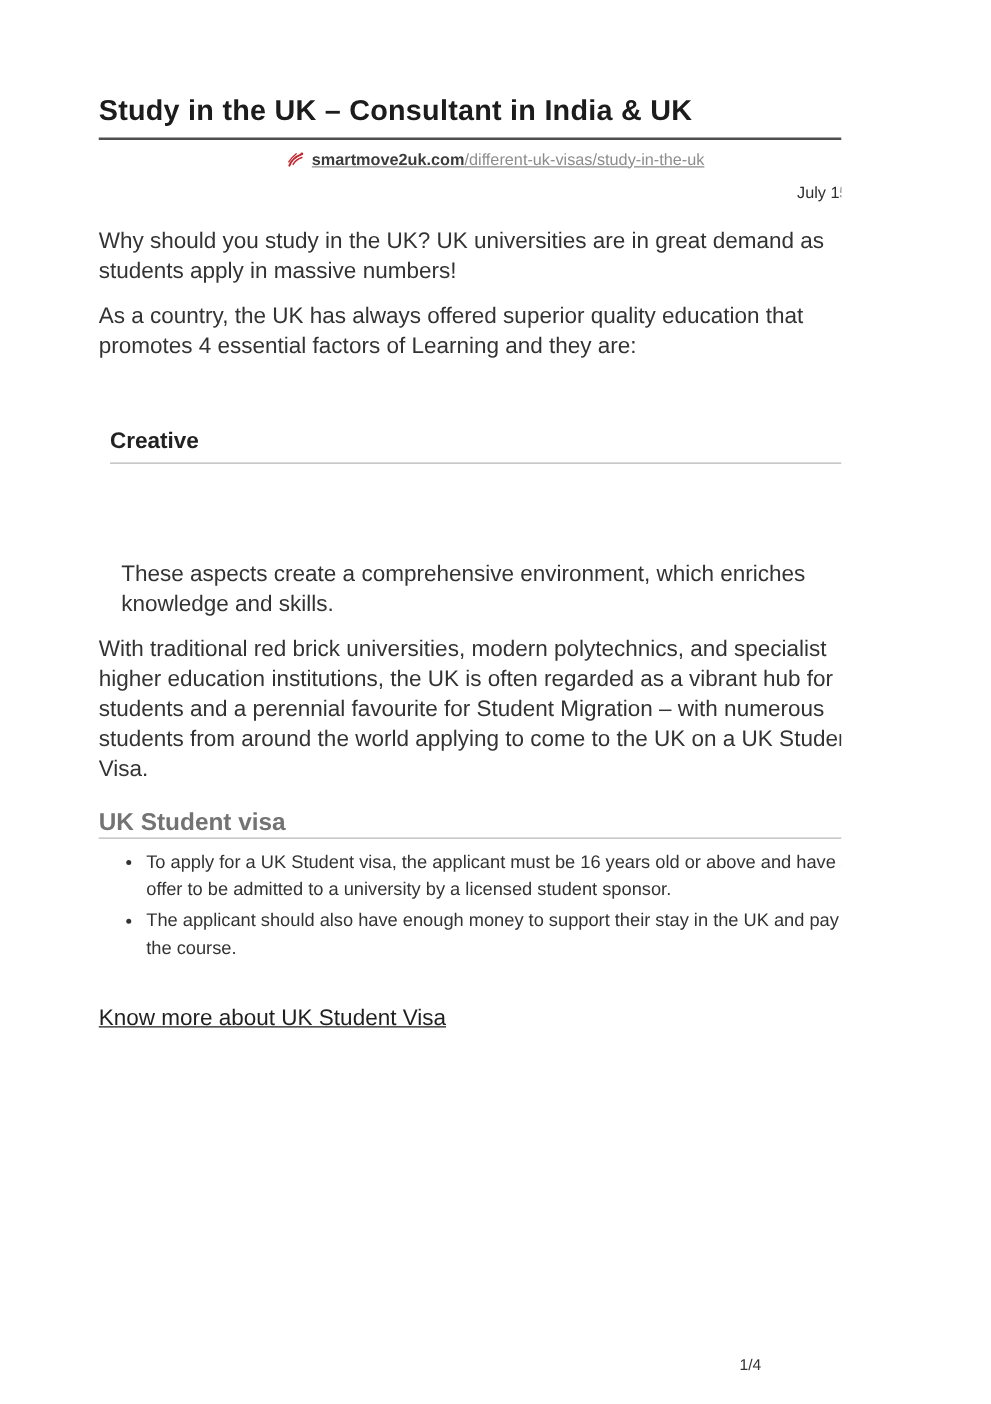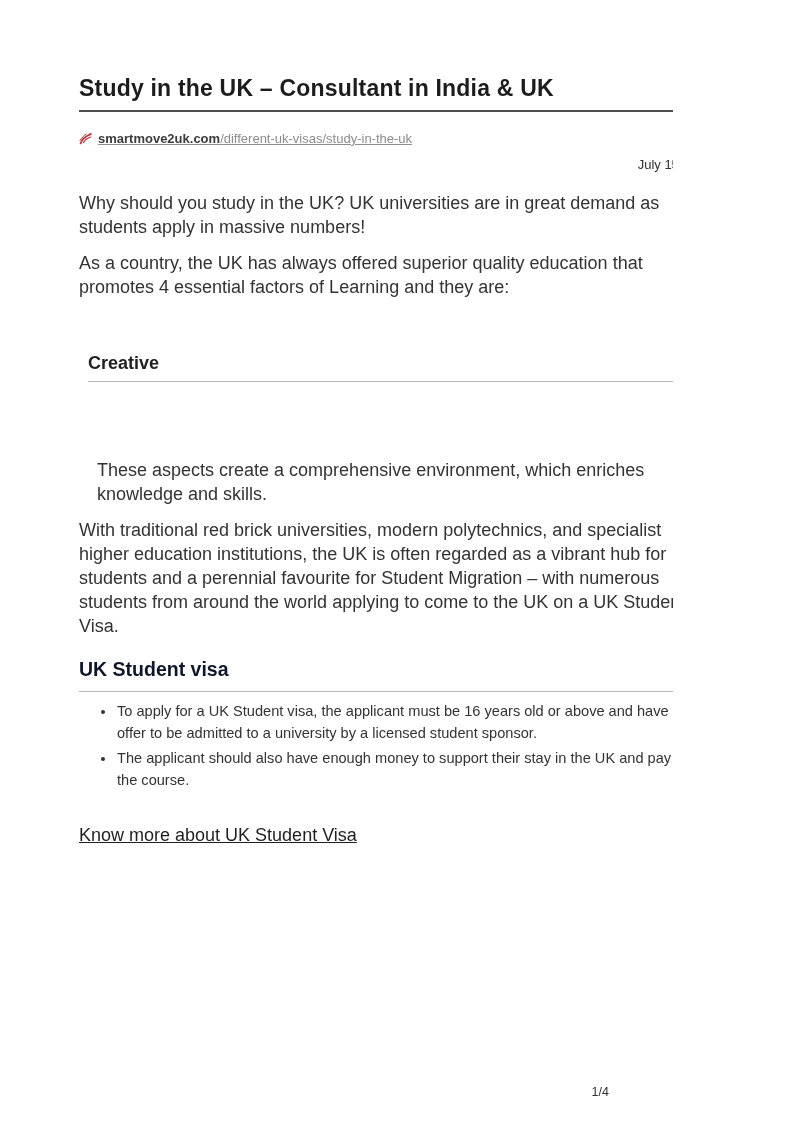--- a/index.html
+++ b/index.html
@@ -26,22 +26,23 @@
   }
   hr.title-rule {
     border: 0;
     border-top: 2px solid #4f4f4f;
     margin: 8px 0 0 0;
   }
   .source-row {
     display: flex;
     align-items: center;
     gap: 6px;
-    margin-top: 18px;
+    margin-top: 7px;
     height: 16px;
+    justify-content: center;
   }
   .favicon { width: 13px; height: 13px; flex: 0 0 auto; }
   a.source-link {
     font-size: 13px;
     color: #8c8c8c;
     text-decoration: underline;
     cursor: pointer;
   }
   .source-domain { color: #3b3b3b; font-weight: bold; }
   .article-date {
@@ -74,23 +75,22 @@
   a.text-link {
     color: #1f1f1f;
     text-decoration: underline;
     cursor: pointer;
   }
   h2.visa-heading {
     margin: 20px 0 0 0;
     font-size: 19.5px;
     line-height: 23px;
     font-weight: bold;
-    color: #0f172a;
+    color: #737373;
     border-bottom: 1px solid #b7b7b7;
-    padding-bottom: 10px;
   }
   ul.visa-list {
     margin: 8px 0 0 0;
     padding-left: 37px;
     font-size: 14.6px;
     line-height: 22px;
     color: #333333;
   }
   ul.visa-list li { margin: 0 0 3px 0; padding-left: 1px; }
   p.know-more { margin-top: 32px; }

